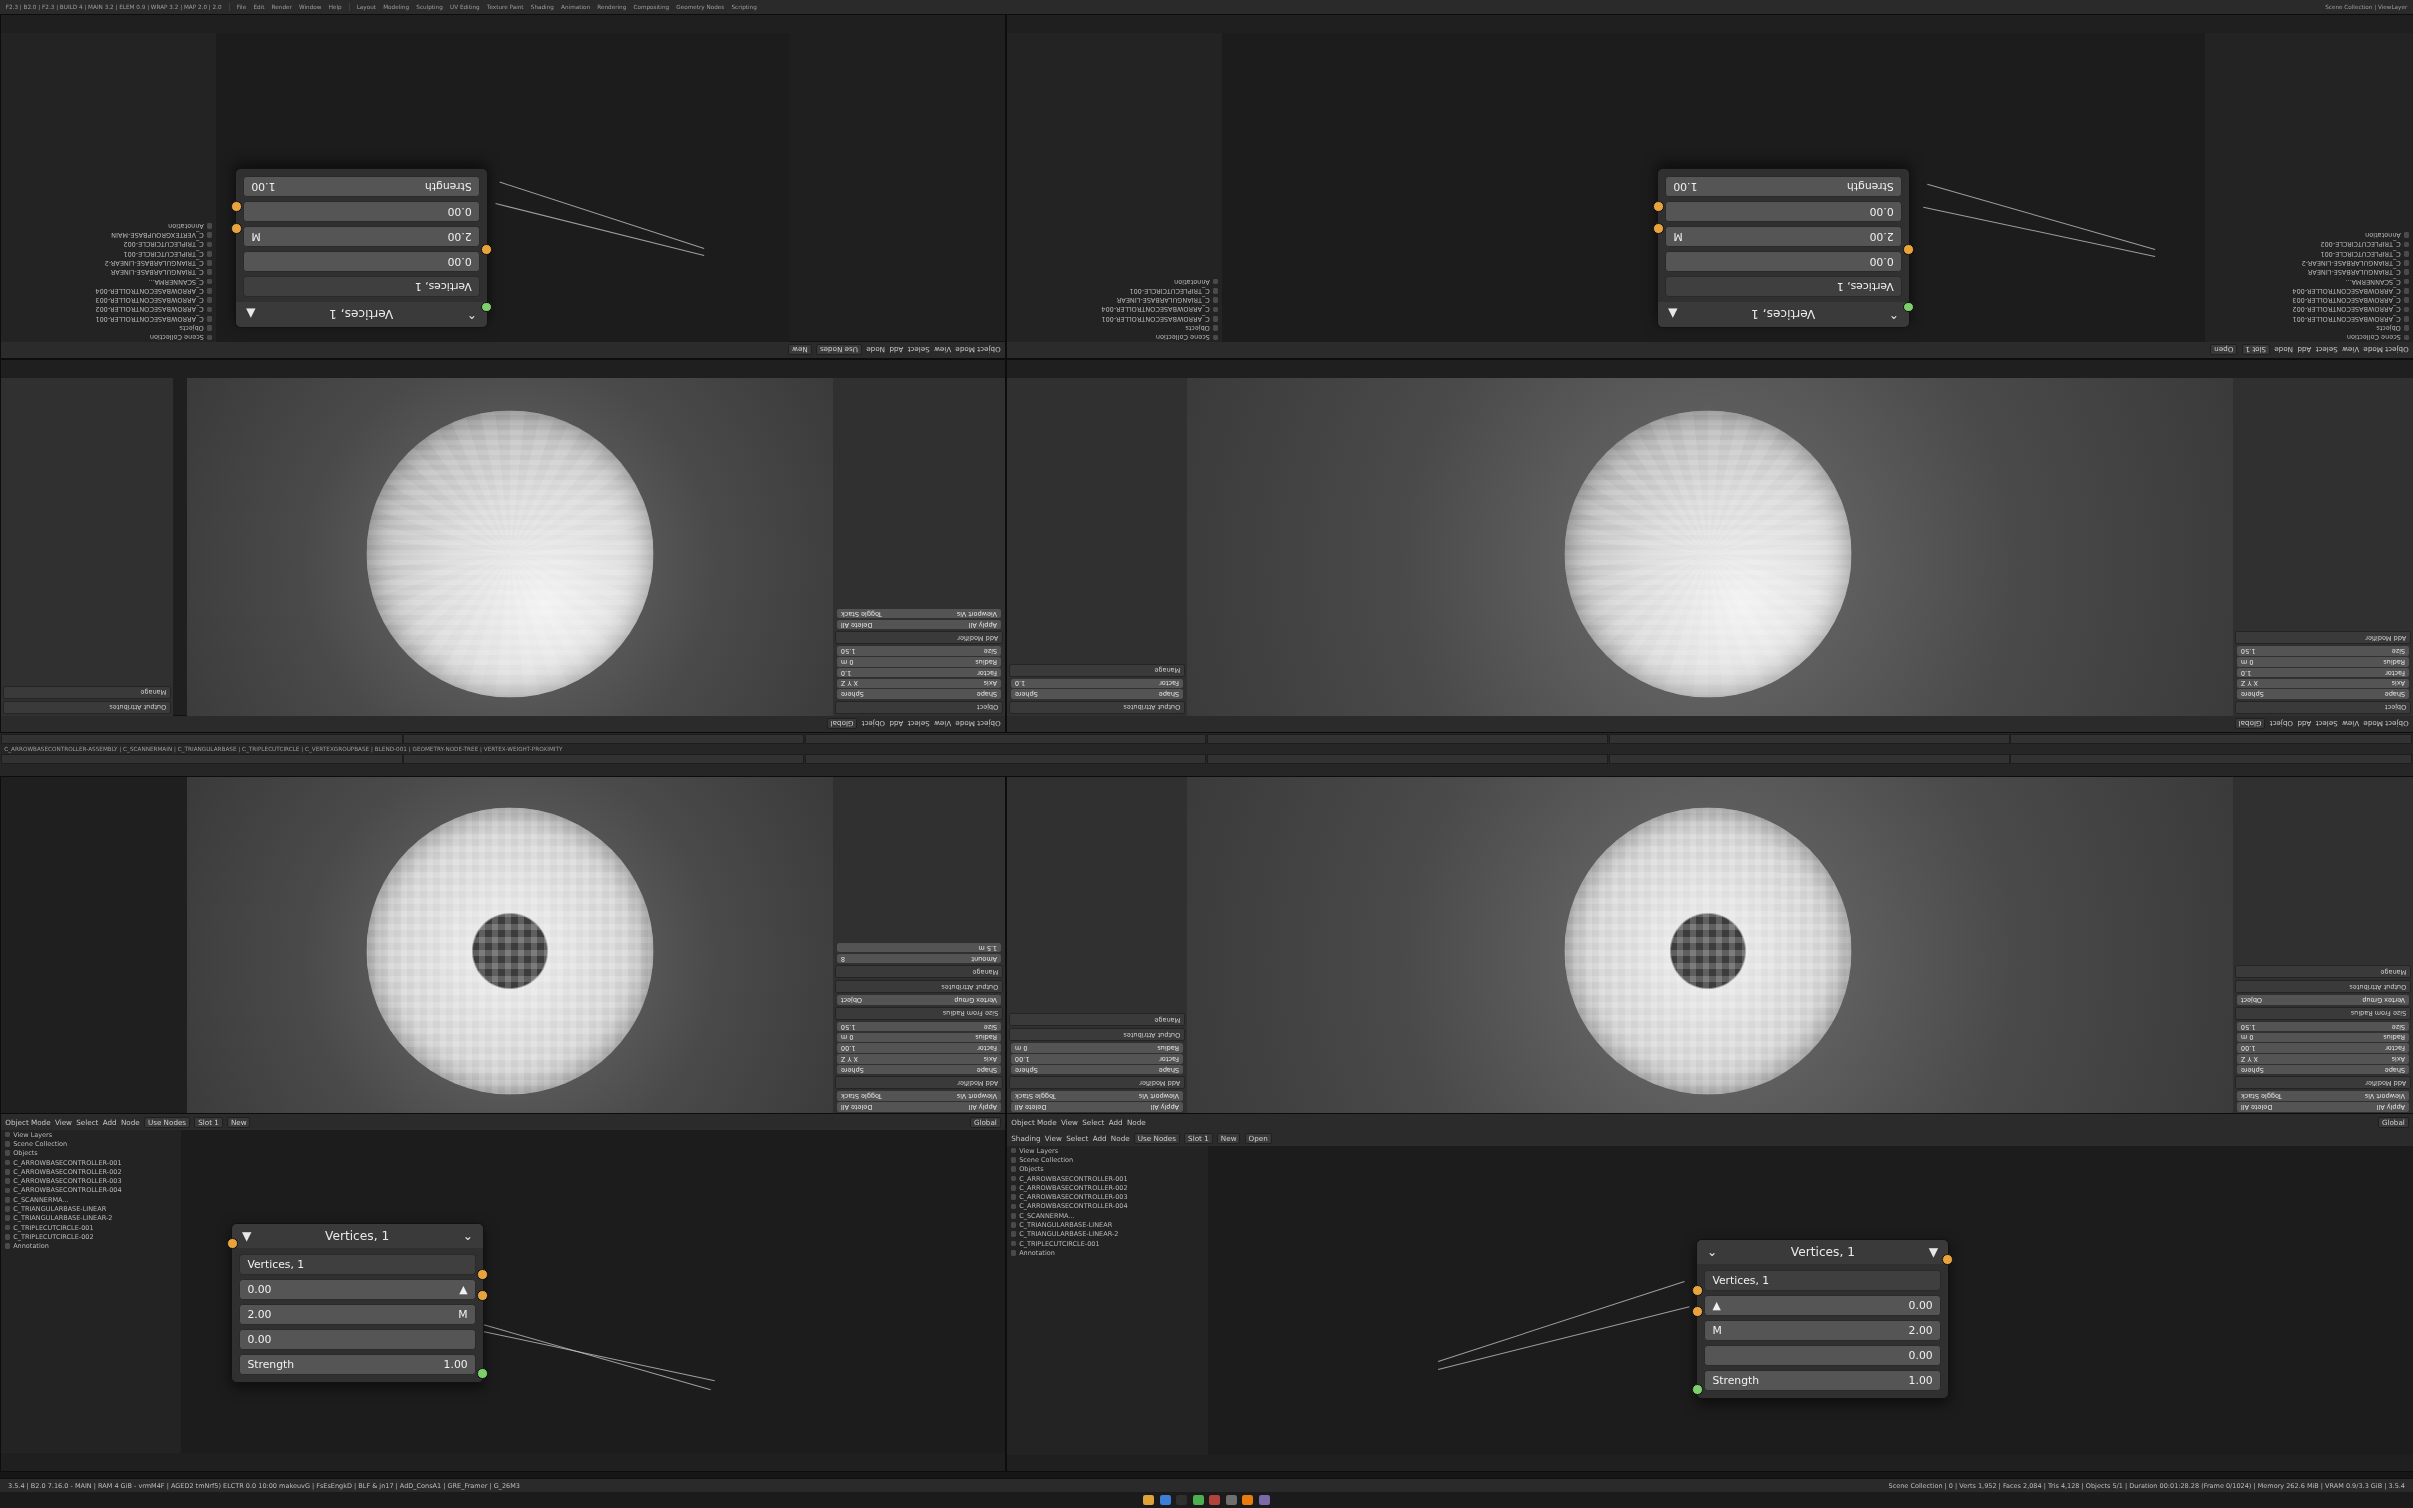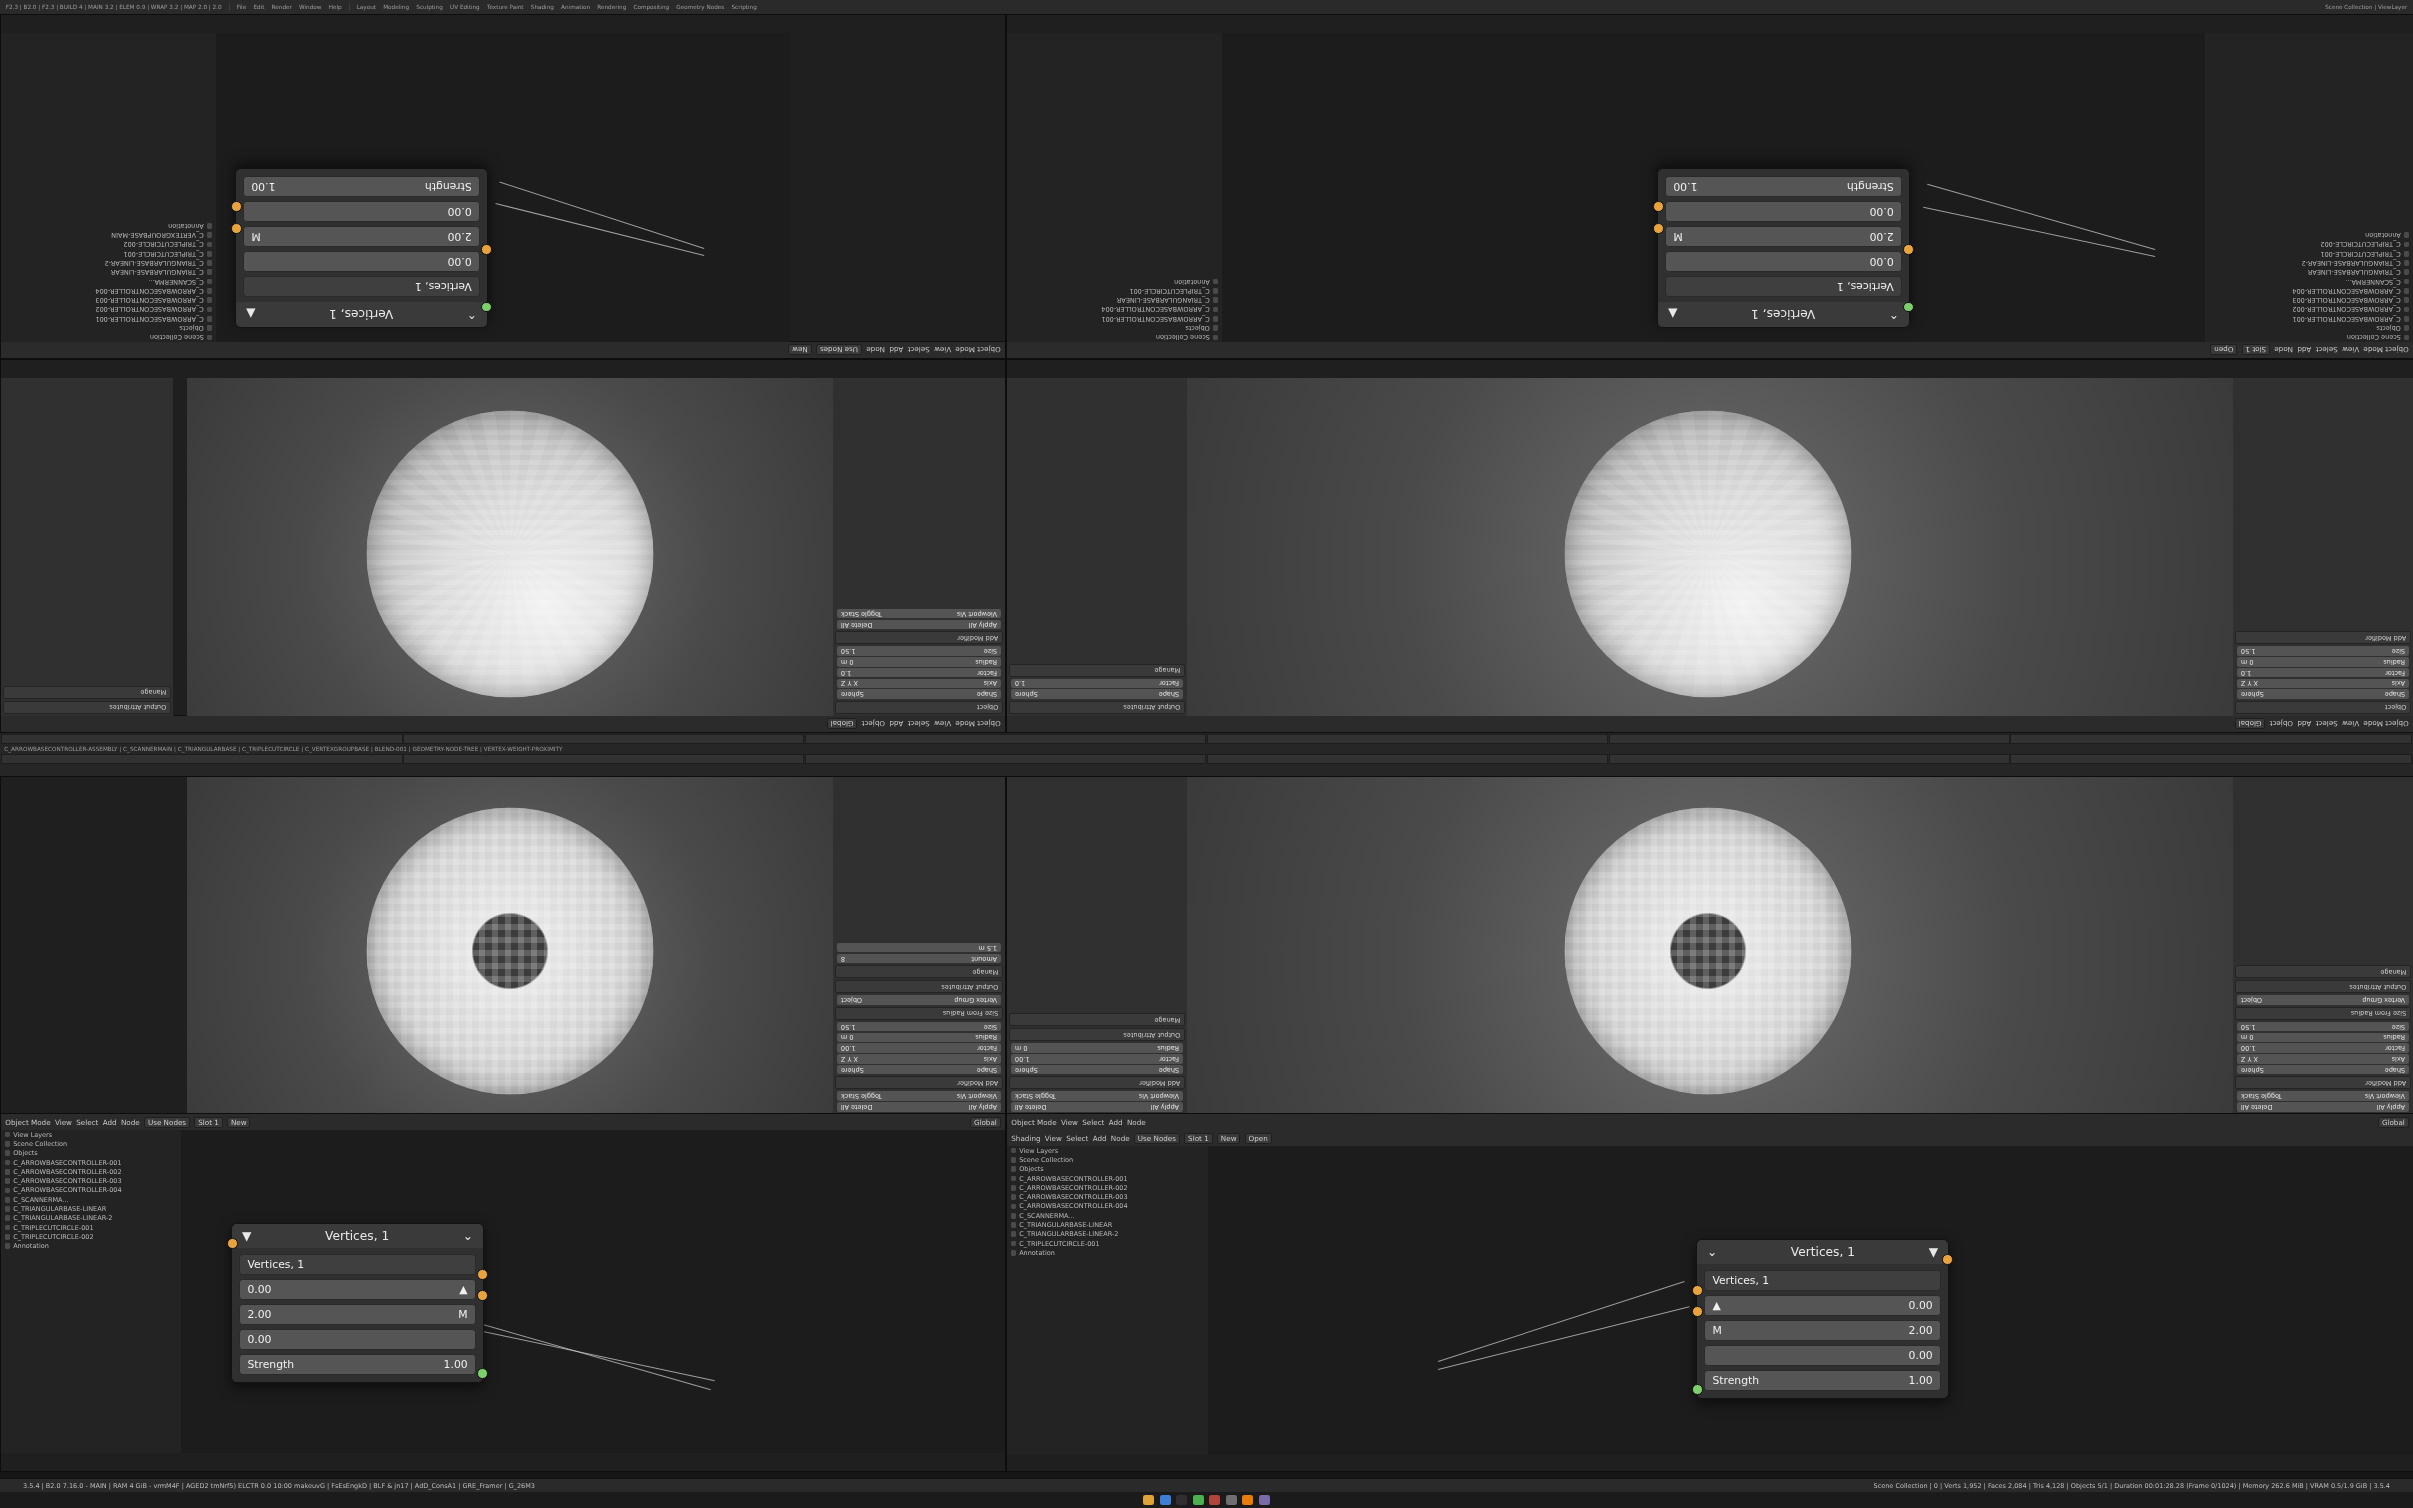--- a/index.html
+++ b/index.html
@@ -46,21 +46,21 @@
   .props .sec{background:#3a3a3a;border:0.7px solid #242424;border-radius:2.2px;margin:2.2px;padding:1.4px 3.6px;color:#cfcfcf;}
   .props .kv{display:flex;justify-content:space-between;background:#545454;border-radius:2.2px;margin:1.4px 3.6px;padding:0.7px 4.3px;color:#e6e6e6;}
 
   
   .sheet{background:#262626;overflow:hidden;font-size:5.7px;color:#9a9a9a;}
   .sheet .hr{display:flex;gap:0.7px;padding:0.7px 1.4px;}
   .sheet .c{flex:1;background:#323232;border:0.7px solid #1d1d1d;height:8px;}
 
   
   .topbar{position:absolute;left:0;right:0;height:14.4px;background:#2a2a2a;border-bottom:0.7px solid #111;display:flex;align-items:center;gap:7.2px;padding:0 5.7px;font-size:6.5px;color:#c6c6c6;white-space:nowrap;overflow:hidden;}
-  .statusbar{position:absolute;left:0;right:0;height:13px;background:#2a2a2a;border-top:0.7px solid #111;display:flex;align-items:center;gap:16px;padding:0 23px;font-size:6.5px;color:#bdbdbd;white-space:nowrap;overflow:hidden;}
+  .statusbar{position:absolute;left:0;right:0;height:13px;background:#2a2a2a;border-top:0.7px solid #111;display:flex;align-items:center;gap:16px;padding:0 8px;font-size:6.5px;color:#bdbdbd;white-space:nowrap;overflow:hidden;}
   .taskbar{position:absolute;left:0;right:0;height:16px;background:#1b1b1b;display:flex;align-items:center;justify-content:center;gap:5.7px;}
   .tb{width:10.8px;height:10.8px;border-radius:2.2px;}
 
   .quad{position:absolute;border:0.7px solid #0d0d0d;box-sizing:border-box;overflow:hidden;background:#1f1f1f;}
   .flip180{transform:rotate(180deg);}
   .sep{width:0.7px;height:8.6px;background:#3d3d3d;}
   .tiny{font-size:5.7px;color:#9d9d9d;}
 </style>
 </head>
 <body>
@@ -766,21 +766,21 @@
         <span class="socket sock-orange" style="right:-5px;top:14.4px"></span>
         <span class="socket sock-orange" style="left:-5px;top:45px"></span>
         <span class="socket sock-orange" style="left:-5px;top:66px"></span>
         <span class="socket sock-green" style="left:-5px;top:144px"></span>
       </div>
     </div>
   </div>
 
   <div class="statusbar" style="bottom:16px">
     <span>3.5.4 | B2.0 7.16.0 - MAIN | RAM 4 GiB - vrmM4F | AGED2 tmNrf5) ELCTR 0.0 10:00 makeuvG | FsEsEngkD | BLF &amp; jn17 | AdD_ConsA1 | GRE_Framer | G_26M3</span>
-    <span style="margin-left:auto">Scene Collection | 0 | Verts 1,952 | Faces 2,084 | Tris 4,128 | Objects 5/1 | Duration 00:01:28.28 (Frame 0/1024) | Memory 262.6 MiB | VRAM 0.5/1.9 GiB | 3.5.4</span>
+    <span style="margin-left:auto">Scene Collection | 0 | Verts 1,952 | Faces 2,084 | Tris 4,128 | Objects 5/1 | Duration 00:01:28.28 (Frame 0/1024) | Memory 262.6 MiB | VRAM 0.9/3.3 GiB | 3.5.4</span>
   </div>
 
   <div class="taskbar" style="bottom:0">
     <span class="tb" style="background:#e0a33a"></span>
     <span class="tb" style="background:#3d7fd6"></span>
     <span class="tb" style="background:#2f2f2f"></span>
     <span class="tb" style="background:#4caf50"></span>
     <span class="tb" style="background:#b0443c"></span>
     <span class="tb" style="background:#6f6f6f"></span>
     <span class="tb" style="background:#e87d0d"></span>

